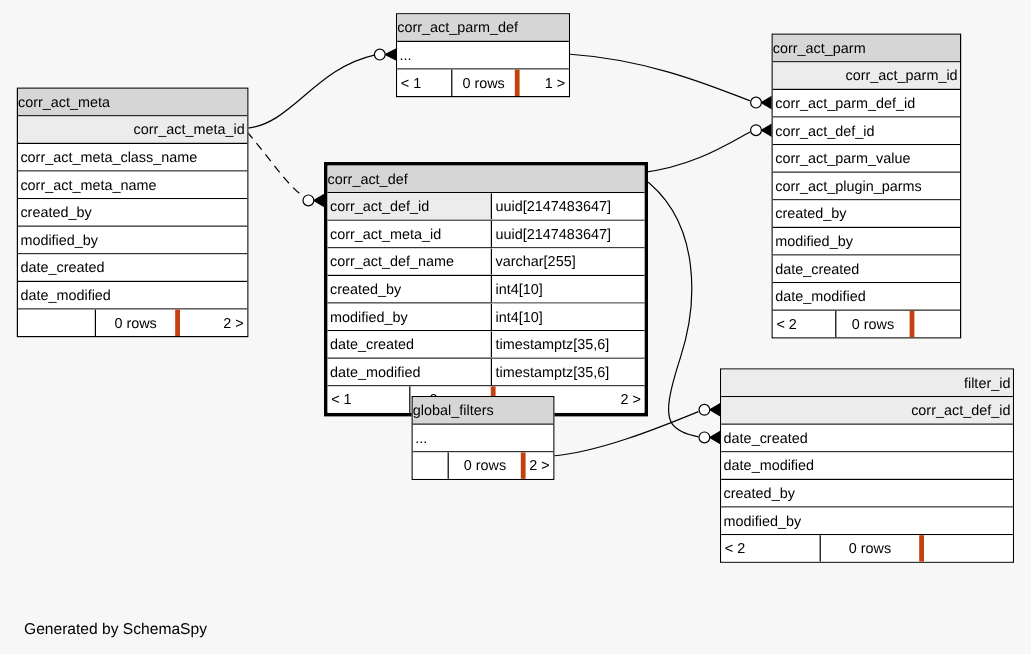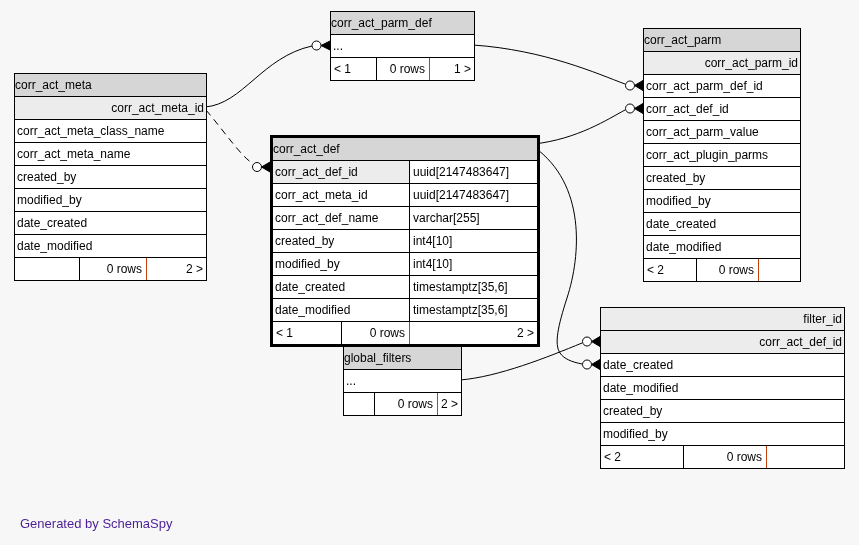--- a/index.html
+++ b/index.html
@@ -34,40 +34,40 @@
     white-space:nowrap;overflow:hidden;
     background:#ffffff;
   }
   .tr.pk{background:#ececec;text-align:right;}
   .tr.two{display:flex;padding:0;}
   .tr.two .cn{flex:0 0 132px;border-right:1px solid #000;padding:0 2px;white-space:nowrap;overflow:hidden;}
   .tr.two .cn.pk{background:#ececec;}
   .tr.two .ct{flex:1;padding:0 3px;white-space:nowrap;overflow:hidden;background:#fff;}
   .tf{display:flex;height:22px;line-height:22px;background:#fff;}
   .tf .fl{border-right:1px solid #000;padding:0 3px;text-align:left;white-space:nowrap;}
-  .tf .fm{border-right:1px solid #c2410c;padding:0 4px;text-align:right;white-space:nowrap;}
+  .tf .fm{border-right:4px solid #c2410c;padding:0 4px;text-align:center;white-space:nowrap;}
   .tf .fr{flex:1;padding:0 3px;text-align:right;white-space:nowrap;}
 
   
   .t-parmdef{left:330px;top:11px;width:143px;}
   .t-parmdef .fl{width:39px;}  .t-parmdef .fm{width:44px;}
   .t-meta{left:14px;top:73px;width:191px;}
   .t-meta .fl{width:58px;}     .t-meta .fm{width:58px;}
   .t-def{left:270px;top:90px;width:264px;margin-top:45px;}
   .t-def .fl{width:62px;}      .t-def .fm{width:59px;}
   .t-parm{left:643px;top:28px;width:156px;}
   .t-parm .fl{width:46px;}     .t-parm .fm{width:53px;}
   .t-assoc{left:600px;top:307px;width:243px;}
   .t-assoc .fl{width:76px;}    .t-assoc .fm{width:74px;}
-  .t-filters{left:343px;top:346px;width:117px;}
+  .t-filters{left:343px;top:330px;width:117px;}
   .t-filters .fl{width:25px;}  .t-filters .fm{width:56px;}
 
   .credit{
     position:absolute;left:20px;top:516px;
-    font-size:13px;color:#4c1d95;z-index:1;
+    font-size:13px;color:#000000;z-index:1;
   }
 </style>
 </head>
 <body>
 
 <div id="canvas">
 
   <svg id="wires" viewBox="0 0 859 545" xmlns="http://www.w3.org/2000/svg">
 
     <g>

